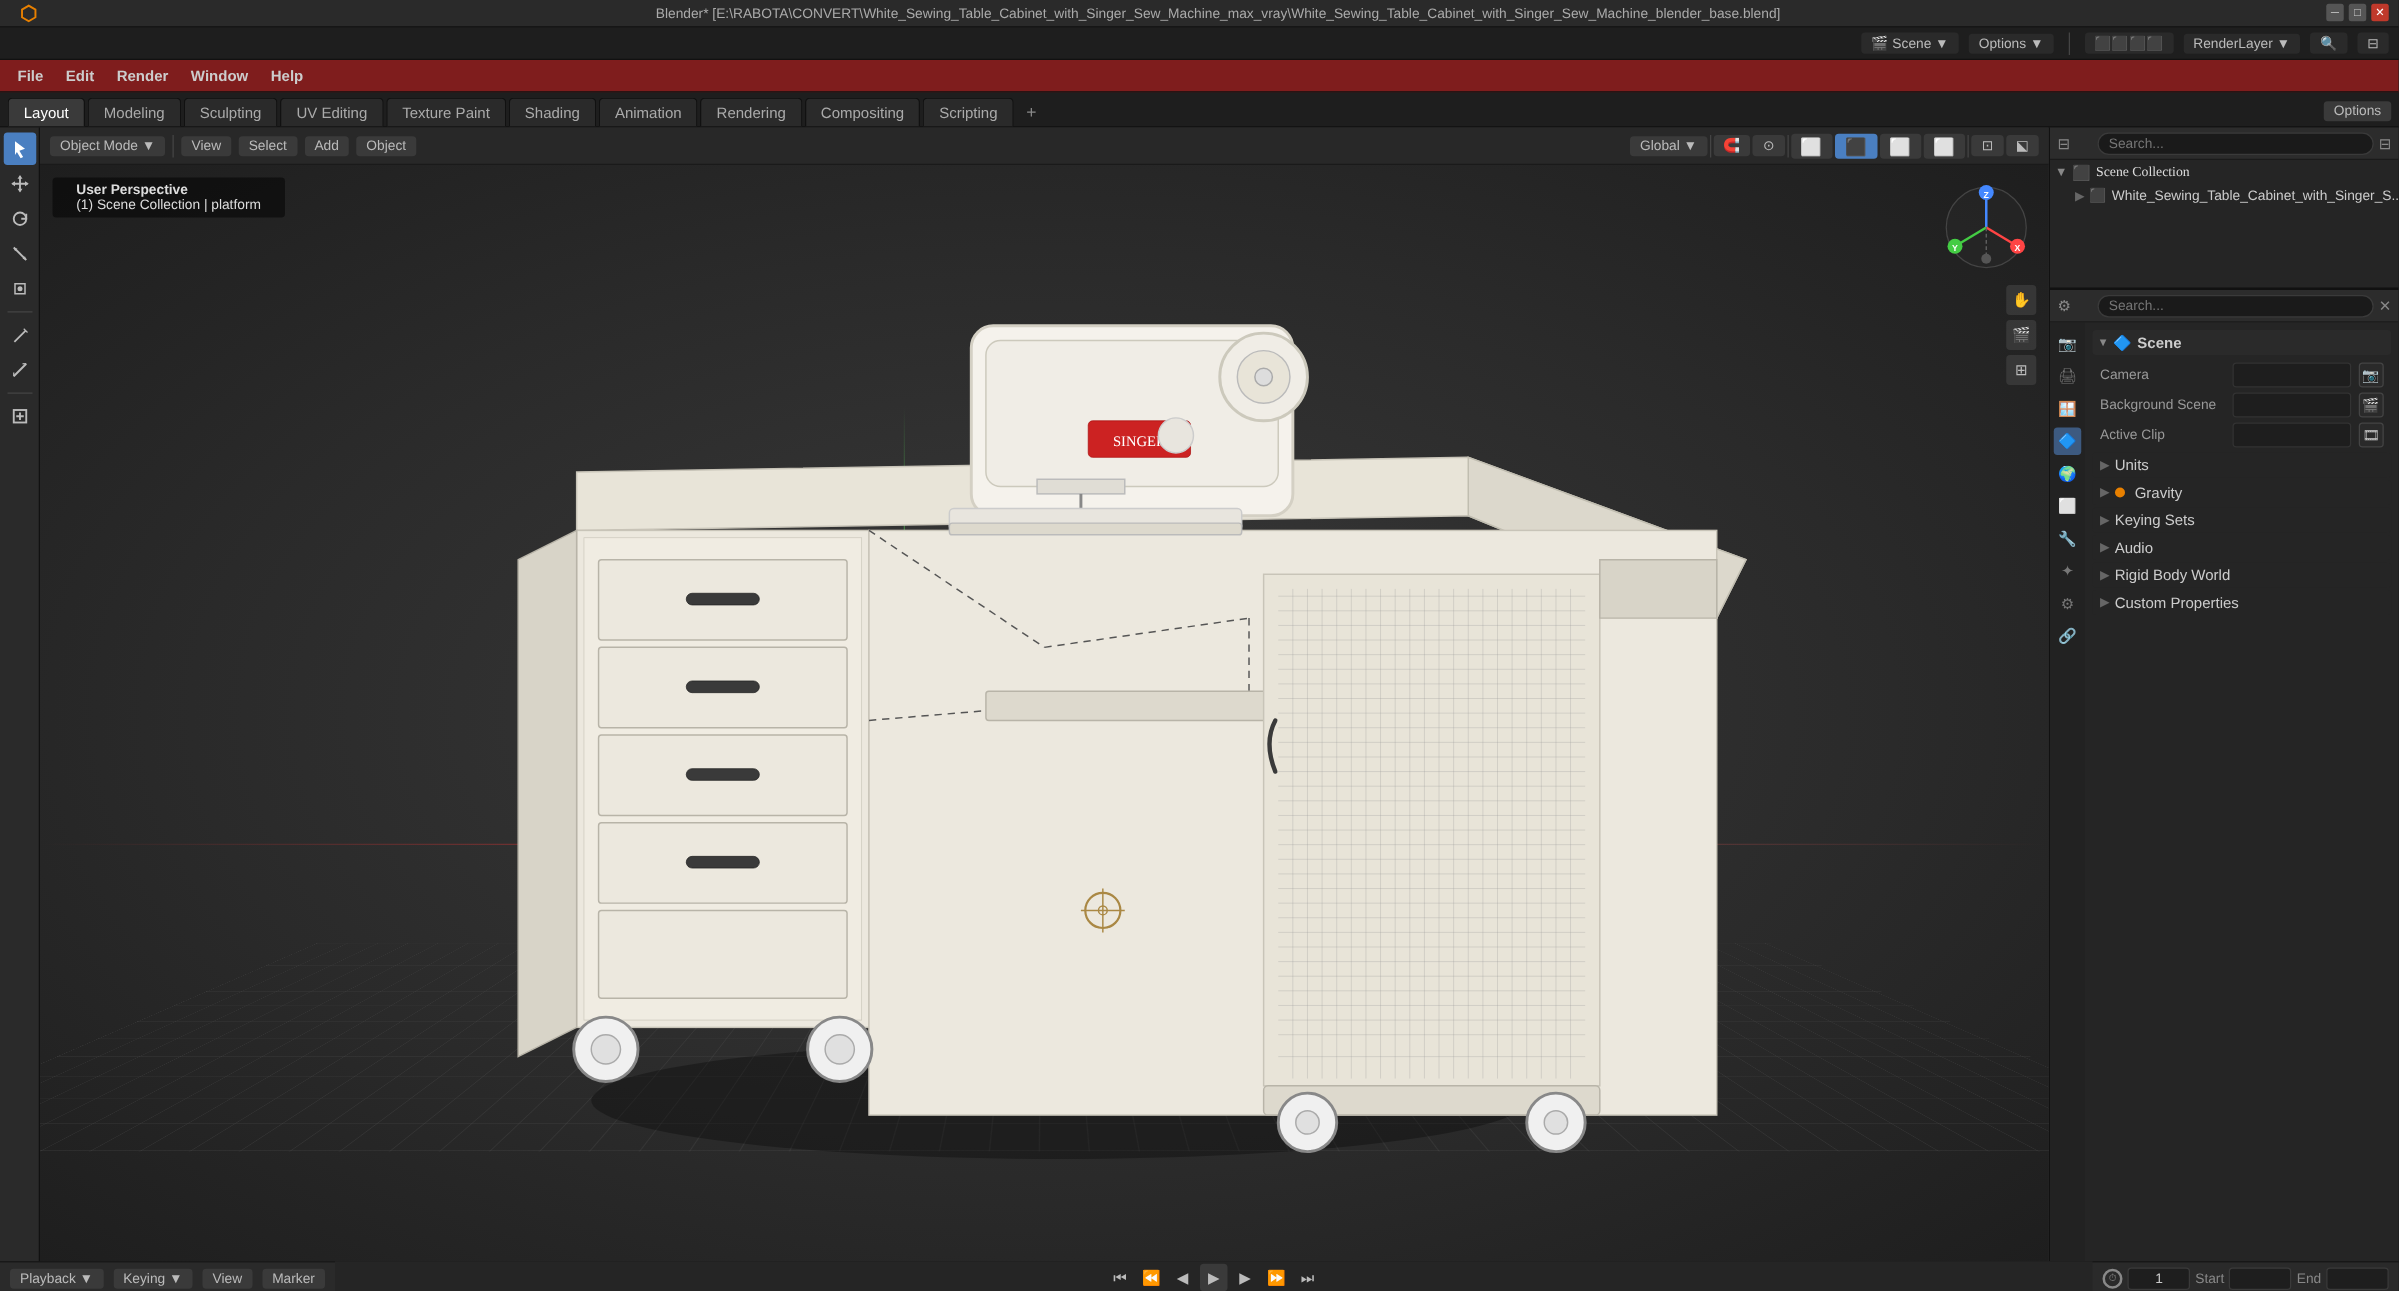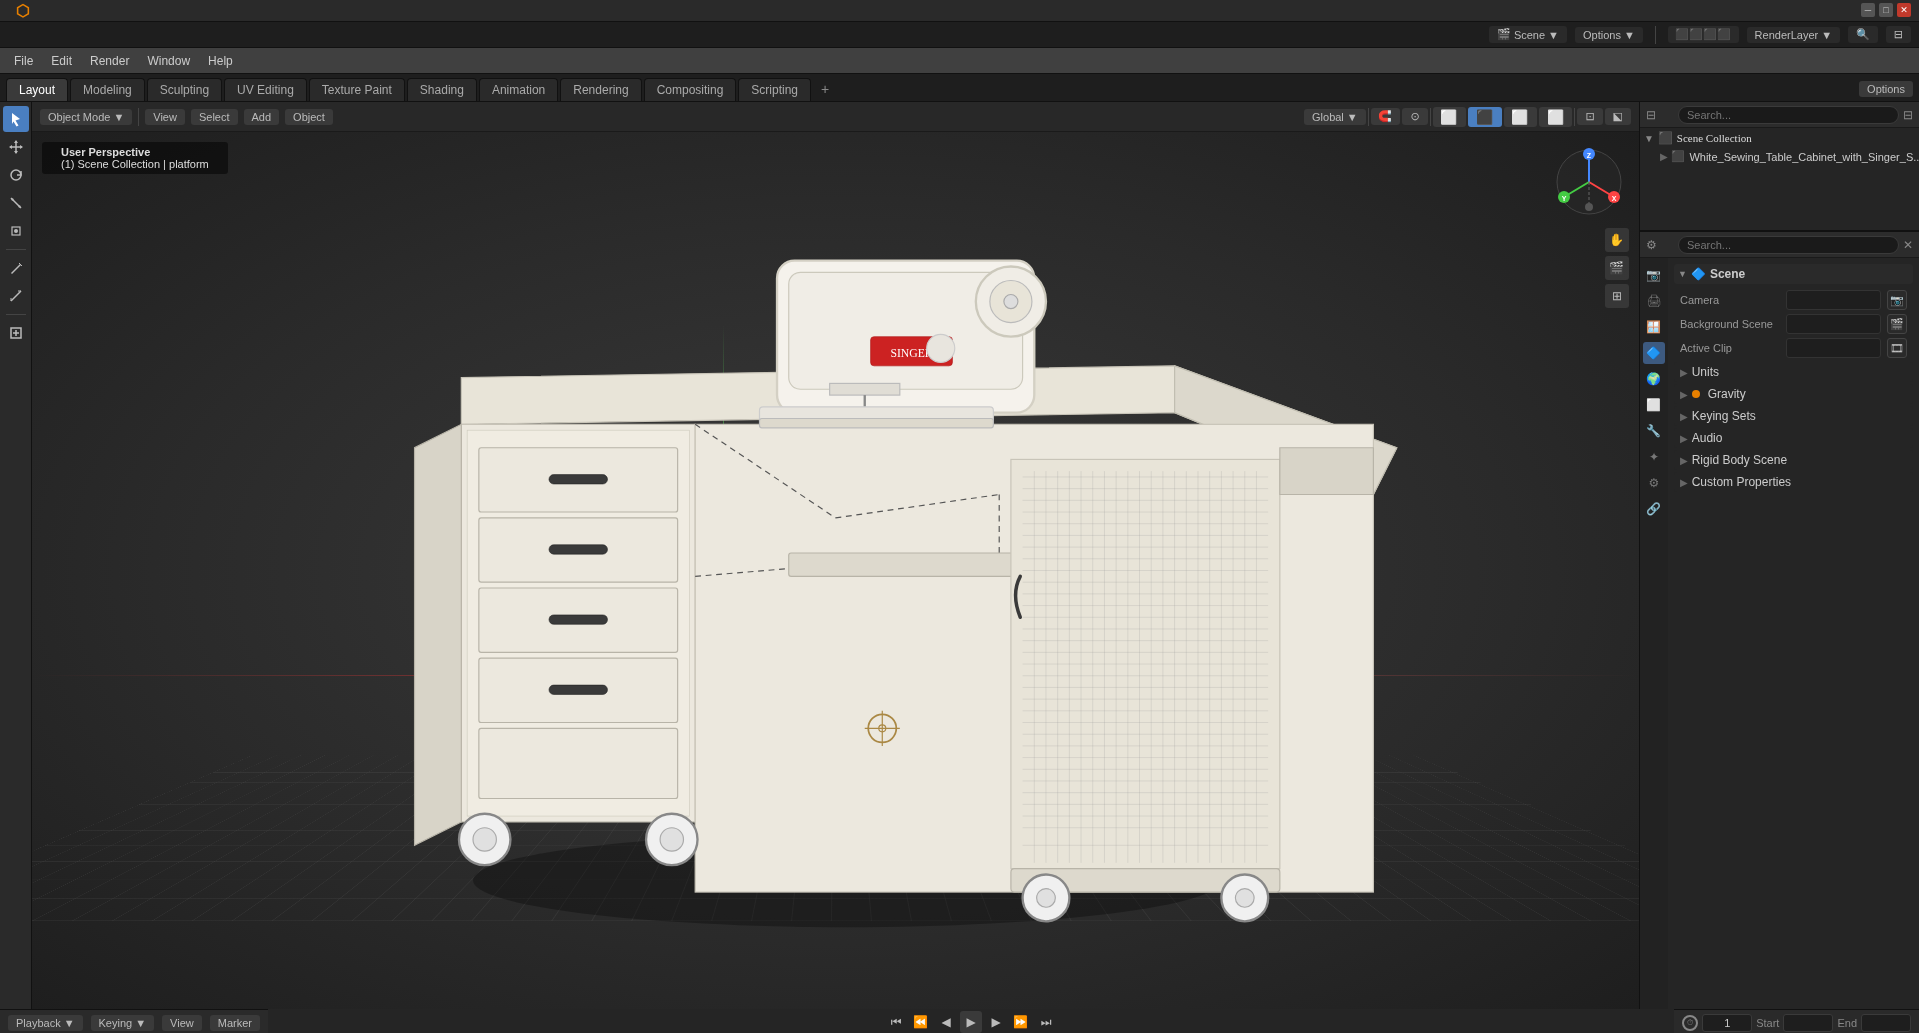--- a/index.html
+++ b/index.html
@@ -45,26 +45,27 @@
       font-size: 9px;
       display: flex; align-items: center; justify-content: center;
     }
     .win-min { background: #555; color: #ccc; }
     .win-max { background: #555; color: #ccc; }
     .win-close { background: #c0392b; color: #fff; }
 
     
     #menu-bar {
       height: 26px;
-      background: #404040;
+      background: #7f1d1d;
       display: flex;
       align-items: center;
       padding: 0 6px;
       border-bottom: 1px solid #111;
       gap: 2px;
+      font-weight: bold;
     }
     .menu-item {
       padding: 2px 8px;
       border-radius: 3px;
       cursor: pointer;
       font-size: 12px;
       color: #ccc;
       white-space: nowrap;
     }
 
@@ -536,20 +537,21 @@
       cursor: pointer;
     }
     .cr-arrow { color: #666; font-size: 10px; }
     .cr-label { font-size: 12px; color: #ccc; font-weight: 500; }
   </style>
 </head>
 <body>
 
 <div id="title-bar">
   <div id="blender-logo">⬡</div>
+  <div id="title-bar-text">Blender* [E:\RABOTA\CONVERT\White_Sewing_Table_Cabinet_with_Singer_Sew_Machine_max_vray\White_Sewing_Table_Cabinet_with_Singer_Sew_Machine_blender_base.blend]</div>
   <div id="window-controls">
     <button class="win-btn win-min">─</button>
     <button class="win-btn win-max">□</button>
     <button class="win-btn win-close">✕</button>
   </div>
 </div>
 
 <div id="top-bar-row">
   <div class="top-bar-item">
     <span>🎬</span>
@@ -969,21 +971,21 @@
               <span class="cr-label">Keying Sets</span>
             </div>
 
             <div class="collapsed-row">
               <span class="cr-arrow">▶</span>
               <span class="cr-label">Audio</span>
             </div>
 
             <div class="collapsed-row">
               <span class="cr-arrow">▶</span>
-              <span class="cr-label">Rigid Body Scene</span>
+              <span class="cr-label">Rigid Body World</span>
             </div>
 
             <div class="collapsed-row">
               <span class="cr-arrow">▶</span>
               <span class="cr-label">Custom Properties</span>
             </div>
 
           </div>
         </div>
       </div>

